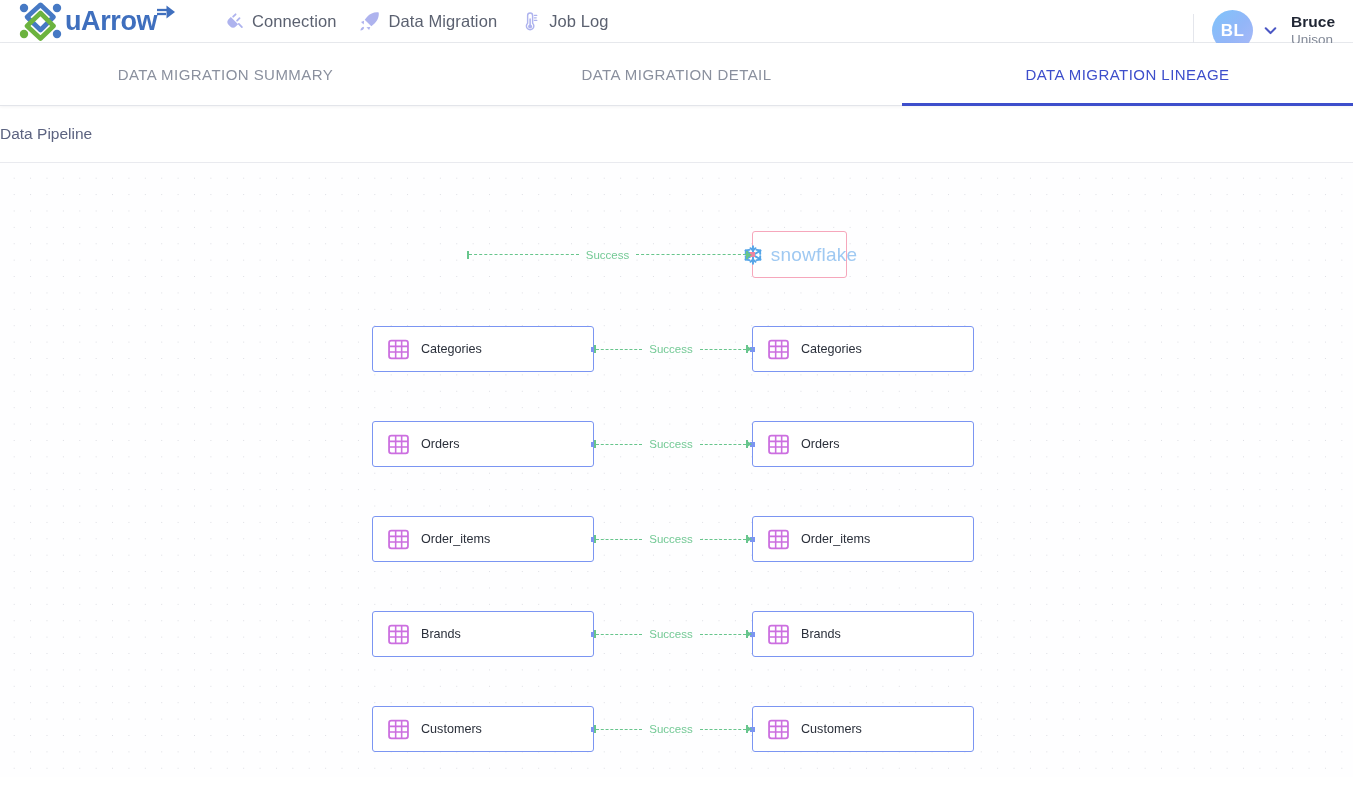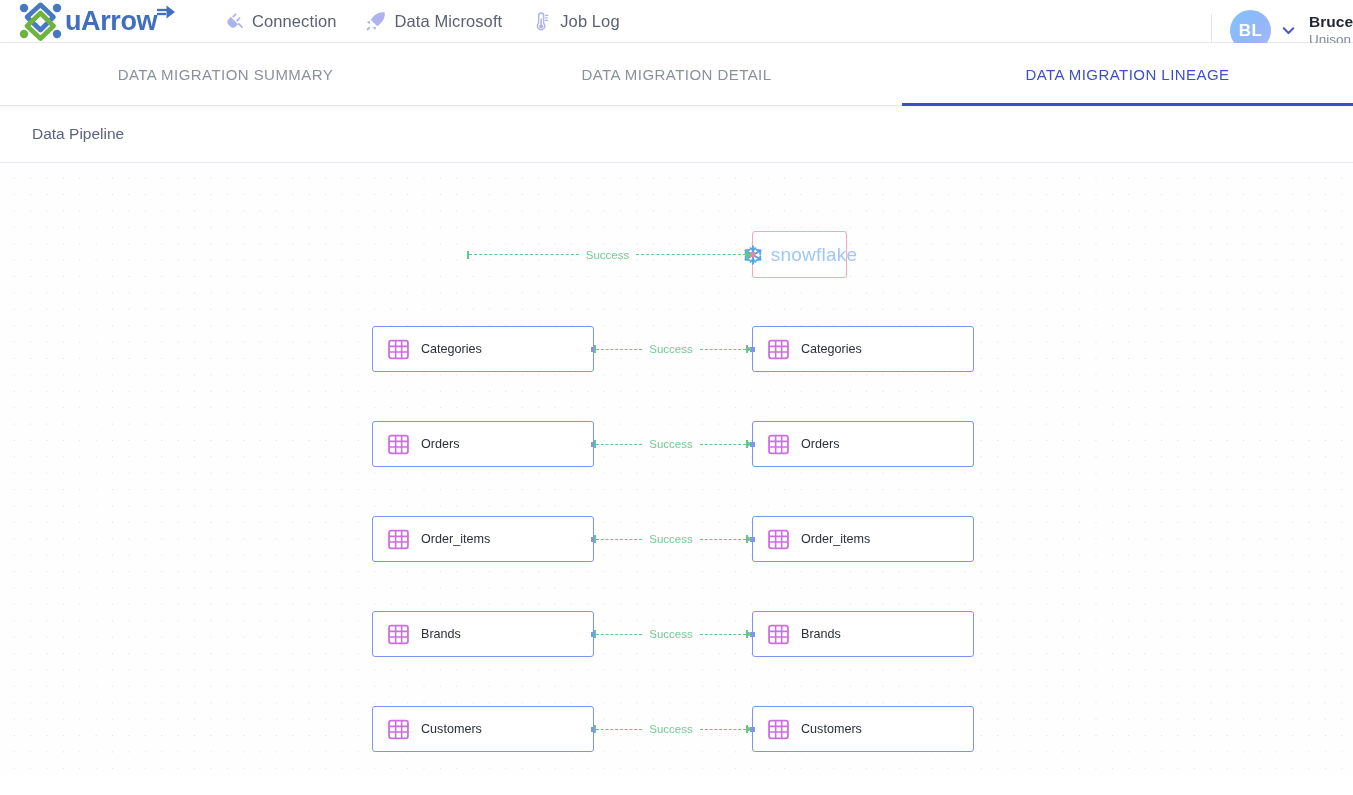--- a/index.html
+++ b/index.html
@@ -22,39 +22,39 @@
     box-shadow: 0 1px 2px rgba(16,24,40,0.04);
   }
   .brand {
     display: flex; align-items: center;
     margin-left: 18px;
     height: 44px;
   }
   .brand-mark { width: 46px; height: 40px; display:block; }
   .brand-word { width: 118px; height: 40px; display:block; margin-left: 1px; }
 
-  .mainnav { display: flex; align-items: flex-end; margin-left: 39px; gap: 28px; }
+  .mainnav { display: flex; align-items: flex-end; margin-left: 39px; gap: 22px; }
   .navitem {
     display: flex; align-items: center; gap: 7px;
     cursor: pointer;
     white-space: nowrap;
   }
   .navitem .navlabel {
     font-size: 16.5px;
     color: #5b6170;
     letter-spacing: .1px;
   }
   .navicon { width: 23px; height: 23px; display: block; }
 
   .user-area {
     position: absolute;
     right: 0; top: 0;
     height: 61px;
     display: flex; align-items: center;
-    padding-right: 0;
+    padding-right: 18px;
   }
   .user-divider {
     width: 1px; height: 34px; background: #e4e6ec; margin-right: 18px;
   }
   .avatar {
     width: 41px; height: 41px; border-radius: 50%;
     background: linear-gradient(135deg,#7fc4fb 0%,#93b6f8 55%,#aab9f7 100%);
     color: #fff;
     display: flex; align-items: center; justify-content: center;
     font-size: 17px; font-weight: bold; letter-spacing: .5px;
@@ -97,21 +97,20 @@
   }
 
   
   .subheader {
     height: 57px;
     background: #ffffff;
     display: flex; align-items: center;
     border-bottom: 1px solid #e9eaef;
   }
   .subheader .title {
-    margin-left: 32px;
     font-size: 15.5px;
     color: #5c6380;
   }
 
   
   .canvas {
     position: relative;
     height: 614px;
     background-color: #fefeff;
     background-image: radial-gradient(#dcdde3 0.9px, transparent 0.9px);
@@ -235,21 +234,21 @@
 
     <div class="navitem">
       <span>
         <svg class="navicon" viewBox="0 0 24 24" fill="#aeb3ee">
           <path d="M21.6 2.6 C17.5 1.9 12.6 3.6 9.6 7.0 L7.0 10.1 L13.9 17.0 L17.0 14.3 C20.4 11.4 22.2 6.5 21.6 2.6 Z"></path>
           <path d="M6.3 11.2 L3.1 12.4 L6.0 15.2 Z"></path>
           <path d="M12.8 17.7 L11.6 20.9 L8.8 18.0 Z"></path>
           <path d="M2.5 21.5 C2.9 19.3 4.0 18.0 5.6 17.6 L6.4 18.4 C6.0 20.0 4.7 21.1 2.5 21.5 Z"></path>
         </svg>
       </span>
-      <span class="navlabel">Data Microsoft</span>
+      <span class="navlabel">Data Migration</span>
     </div>
 
     <div class="navitem">
       <span>
         <svg class="navicon" viewBox="0 0 24 24">
           <path d="M11.6 3.2 a2.6 2.6 0 0 1 2.6 2.6 v8.0 a3.9 3.9 0 1 1 -5.2 0 v-8.0 a2.6 2.6 0 0 1 2.6 -2.6 z" fill="none" stroke="#aeb3ee" stroke-width="1.5"></path>
           <circle cx="11.6" cy="17.1" r="2.1" fill="#aeb3ee"></circle>
           <rect x="10.8" y="8.5" width="1.6" height="8" rx=".8" fill="#aeb3ee"></rect>
           <path d="M16.0 5.5 h2.6 M16.0 8.2 h2.0 M16.0 10.9 h2.6" stroke="#aeb3ee" stroke-width="1.3" stroke-linecap="round" fill="none"></path>
         </svg>

